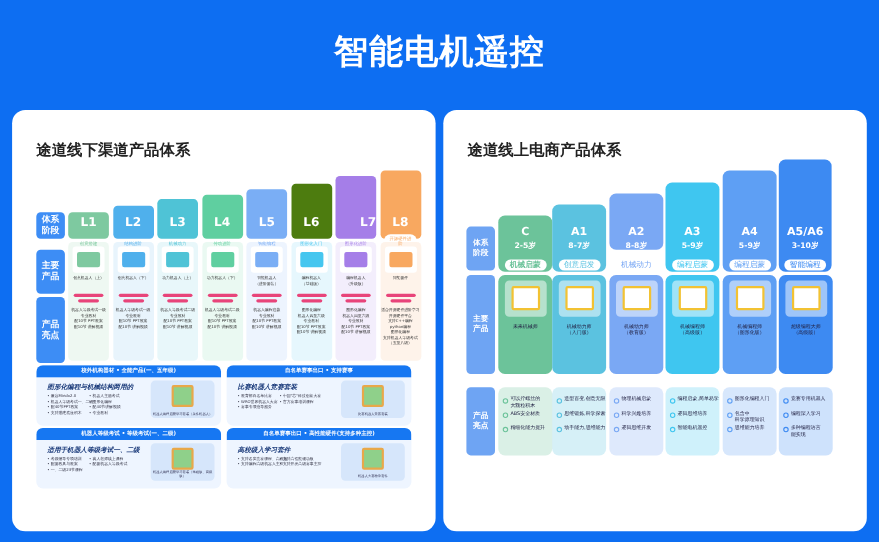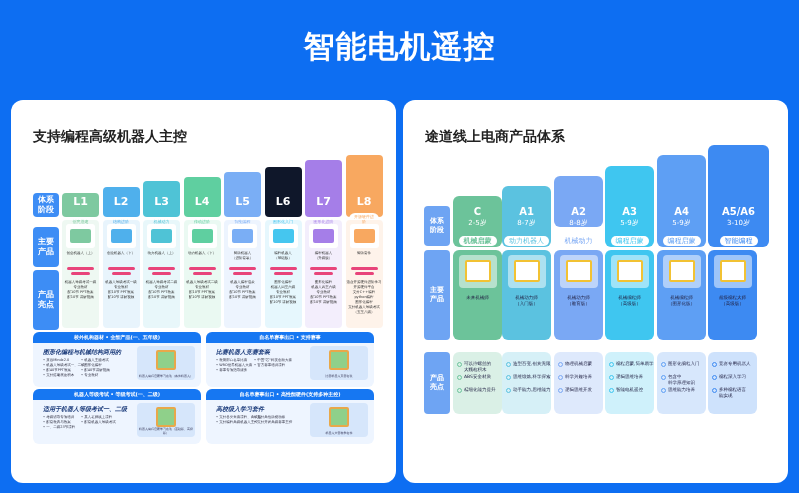--- a/index.html
+++ b/index.html
@@ -17,35 +17,35 @@
 .tiny{font-size:3.5px;color:#333;text-align:center;position:absolute;left:0;right:0;line-height:5px}
 .pinkbar{position:absolute;left:5px;right:5px;height:3px;background:#e8447a;border-radius:2px}
 .sec{position:absolute;border-radius:6px;background:#eef5ff;overflow:hidden}
 .sec-head{height:11px;background:#1677f2;color:#fff;font-size:5px;text-align:center;line-height:11px;font-weight:bold}
 .sec-h2{font-size:6px;font-weight:bold;font-style:italic;color:#1a3a7a;position:absolute;left:10px;top:16px}
 .sec-li{font-size:3.5px;color:#334;position:absolute;line-height:5px}
 .sec-img{position:absolute;right:6px;top:14px;width:58px;height:34px;background:#d6e6fb;border-radius:4px}
 .sec-cap{position:absolute;bottom:2px;left:0;right:0;font-size:3px;color:#335;text-align:center}
 .r-col{position:absolute;border-radius:6px;color:#fff;text-align:center}
 .r-name{font-size:10px;font-weight:bold;margin-top:5px}
-.r-age{font-size:7px;font-weight:normal;margin-top:1px}
+.r-age{font-size:7px;font-weight:bold;margin-top:1px}
 .r-tag{display:inline-block;background:#fff;border-radius:7px;font-size:7px;padding:0 5px;margin-top:1px}
 .r-cell{position:absolute;border-radius:6px}
 .r-img{position:absolute;border-radius:4px;background:rgba(255,255,255,.5)}
 .r-cap{position:absolute;left:0;right:0;font-size:4.5px;color:#224;text-align:center;line-height:6px}
 .feat{position:absolute;font-size:4.5px;color:#224;line-height:6px;display:flex;align-items:flex-start;gap:2px}
 .dot{display:inline-block;width:5px;height:5px;border-radius:50%;border:1px solid #2a8cf0;flex:none;margin-top:0.5px}
 </style>
 </head>
 <body>
 
 <div class="main-title">智能电机遥控</div>
 
 <div class="panel" style="left:11px;width:385px;">
-  <div class="p-title">支持编程高级机器人主控</div>
+  <div class="p-title">途道线下渠道产品体系</div>
   <div id="left-grid">
       <div class="rowhdr" style="left: 22px; top: 93px; width: 26px; height: 24px; font-size: 8px; line-height: 10px;">体系<br>阶段</div>
       <div class="rowhdr" style="left: 22px; top: 127px; width: 26px; height: 40px; font-size: 8px; line-height: 10px;">主要<br>产品</div>
       <div class="rowhdr" style="left: 22px; top: 170px; width: 26px; height: 60px; font-size: 8px; line-height: 10px;">产品<br>亮点</div>
       <div class="col" style="left: 51px; top: 93px; width: 37px; height: 24px; background: rgb(126, 201, 160);"><div class="lvl-name" style="margin-top: 2px;">L1</div><div class="lvl-tag" style="color: rgb(126, 201, 160);">创意搭建</div></div>
       <div class="cell" style="left: 51px; top: 120px; width: 37px; height: 108px; background: rgba(126, 201, 160, 0.133);">
         <div class="prod-img" style="left: 4px; top: 4px; width: 29px; height: 24px;">
           <div style="position:absolute;left:4px;top:5px;width:21px;height:14px;border-radius:2px;background:#7ec9a0"></div>
         </div>
         <div class="tiny" style="top: 31px;">创意机器人（上）</div>
@@ -86,31 +86,31 @@
       <div class="col" style="left: 213px; top: 72px; width: 37px; height: 45px; background: rgb(122, 174, 245);"><div class="lvl-name" style="margin-top: 23px;">L5</div><div class="lvl-tag" style="color: rgb(122, 174, 245);">智能编程</div></div>
       <div class="cell" style="left: 213px; top: 120px; width: 37px; height: 108px; background: rgba(122, 174, 245, 0.133);">
         <div class="prod-img" style="left: 4px; top: 4px; width: 29px; height: 24px;">
           <div style="position:absolute;left:4px;top:5px;width:21px;height:14px;border-radius:2px;background:#7aaef5"></div>
         </div>
         <div class="tiny" style="top: 31px;">智能机器人<br>（进阶套装）</div>
         <div class="pinkbar" style="top: 47px;"></div>
         <div class="pinkbar" style="top: 52px; left: 9px; right: 9px;"></div>
         <div class="tiny" style="top: 60px;">机器人编程启蒙<br>专业教材<br>配10节 PPT教案<br>配10节 讲解视频</div>
       </div>
-      <div class="col" style="left: 253.5px; top: 67px; width: 37px; height: 50px; background: #0f172a;"><div class="lvl-name" style="margin-top: 28px;">L6</div><div class="lvl-tag" style="color: rgb(69, 198, 239);">图形化入门</div></div>
+      <div class="col" style="left: 253.5px; top: 67px; width: 37px; height: 50px; background: #4d7c0f;"><div class="lvl-name" style="margin-top: 28px;">L6</div><div class="lvl-tag" style="color: rgb(69, 198, 239);">图形化入门</div></div>
       <div class="cell" style="left: 253.5px; top: 120px; width: 37px; height: 108px; background: rgba(69, 198, 239, 0.133);">
         <div class="prod-img" style="left: 4px; top: 4px; width: 29px; height: 24px;">
           <div style="position:absolute;left:4px;top:5px;width:21px;height:14px;border-radius:2px;background:#45c6ef"></div>
         </div>
         <div class="tiny" style="top: 31px;">编程机器人<br>（基础版）</div>
         <div class="pinkbar" style="top: 47px;"></div>
         <div class="pinkbar" style="top: 52px; left: 9px; right: 9px;"></div>
         <div class="tiny" style="top: 60px;">图形化编程<br>机器人四至六级<br>专业教材<br>配10节 PPT教案<br>配10节 讲解视频</div>
       </div>
-      <div class="col" style="left: 294px; top: 60px; width: 37px; height: 57px; background: rgb(165, 126, 232);"><div class="lvl-name" style="margin-top: 35px;">L7</div><div class="lvl-tag" style="color: rgb(165, 126, 232);">图形化进阶</div></div>
+      <div class="col" style="left: 294px; top: 60px; width: 37px; height: 57px; background: rgb(165, 126, 232);"><div class="lvl-name" style="margin-top: 35px; text-align: right;">L7</div><div class="lvl-tag" style="color: rgb(165, 126, 232);">图形化进阶</div></div>
       <div class="cell" style="left: 294px; top: 120px; width: 37px; height: 108px; background: rgba(165, 126, 232, 0.133);">
         <div class="prod-img" style="left: 4px; top: 4px; width: 29px; height: 24px;">
           <div style="position:absolute;left:4px;top:5px;width:21px;height:14px;border-radius:2px;background:#a57ee8"></div>
         </div>
         <div class="tiny" style="top: 31px;">编程机器人<br>（升级版）</div>
         <div class="pinkbar" style="top: 47px;"></div>
         <div class="pinkbar" style="top: 52px; left: 9px; right: 9px;"></div>
         <div class="tiny" style="top: 60px;">图形化编程<br>机器人四至六级<br>专业教材<br>配10节 PPT教案<br>配10节 讲解视频</div>
       </div>
       <div class="col" style="left: 334.5px; top: 55px; width: 37px; height: 62px; background: rgb(248, 168, 96);"><div class="lvl-name" style="margin-top: 40px;">L8</div><div class="lvl-tag" style="color: rgb(248, 168, 96);">开源硬件进阶</div></div>
@@ -202,21 +202,21 @@
         </div>
         <div class="feat" style="left: 4px; top: 22px;">
           <span class="dot" style="border-color: rgb(108, 195, 154);"></span>
           <span>ABS安全材质</span>
         </div>
         <div class="feat" style="left: 4px; top: 35px;">
           <span class="dot" style="border-color: rgb(108, 195, 154);"></span>
           <span>精细化能力提升</span>
         </div>
       </div>
-      <div class="r-col" style="left: 99px; top: 86px; width: 49px; height: 61px; background: rgb(91, 194, 224);"><div class="r-name" style="margin-top: 20px;">A1</div><div class="r-age">8-7岁</div><div class="r-tag" style="color: rgb(91, 194, 224);">动力机器人</div></div>
+      <div class="r-col" style="left: 99px; top: 86px; width: 49px; height: 61px; background: rgb(91, 194, 224);"><div class="r-name" style="margin-top: 20px;">A1</div><div class="r-age">8-7岁</div><div class="r-tag" style="color: rgb(91, 194, 224);">创意启发</div></div>
       <div class="r-cell" style="left: 99px; top: 150px; width: 49px; height: 90px; background: rgb(91, 194, 224);">
         <div class="r-img" style="left: 6px; top: 5px; width: 38px; height: 33px;">
           <div style="position:absolute;left:6px;top:5px;width:26px;height:22px;background:#fff;border:2px solid #f2c233;border-radius:2px"></div>
         </div>
         <div class="r-cap" style="top: 45px;">机械动力师<br>（入门版）</div>
       </div>
       <div class="r-cell" style="left: 99px; top: 252px; width: 49px; height: 62px; background: rgba(91, 194, 224, 0.25);">
         <div class="feat" style="left: 4px; top: 9px;">
           <span class="dot" style="border-color: rgb(91, 194, 224);"></span>
           <span>造型百变,创意无限</span>
@@ -286,21 +286,21 @@
         </div>
         <div class="feat" style="left: 4px; top: 22px;">
           <span class="dot" style="border-color: rgb(94, 159, 244);"></span>
           <span>包含中<br>科学原理知识</span>
         </div>
         <div class="feat" style="left: 4px; top: 35px;">
           <span class="dot" style="border-color: rgb(94, 159, 244);"></span>
           <span>思维能力培养</span>
         </div>
       </div>
-      <div class="r-col" style="left: 305px; top: 45px; width: 61px; height: 102px; background: rgb(61, 138, 242);"><div class="r-name" style="margin-top: 61px;">A5/A6</div><div class="r-age">3-10岁</div><div class="r-tag" style="color: rgb(61, 138, 242);">智能编程</div></div>
+      <div class="r-col" style="left: 305px; top: 45px; width: 48px; height: 102px; background: rgb(61, 138, 242);"><div class="r-name" style="margin-top: 61px;">A5/A6</div><div class="r-age">3-10岁</div><div class="r-tag" style="color: rgb(61, 138, 242);">智能编程</div></div>
       <div class="r-cell" style="left: 305px; top: 150px; width: 49px; height: 90px; background: rgb(61, 138, 242);">
         <div class="r-img" style="left: 6px; top: 5px; width: 38px; height: 33px;">
           <div style="position:absolute;left:6px;top:5px;width:26px;height:22px;background:#fff;border:2px solid #f2c233;border-radius:2px"></div>
         </div>
         <div class="r-cap" style="top: 45px;">超级编程大师<br>（高级版）</div>
       </div>
       <div class="r-cell" style="left: 305px; top: 252px; width: 49px; height: 62px; background: rgba(61, 138, 242, 0.25);">
         <div class="feat" style="left: 4px; top: 9px;">
           <span class="dot" style="border-color: rgb(61, 138, 242);"></span>
           <span>竞赛专用机器人</span>

